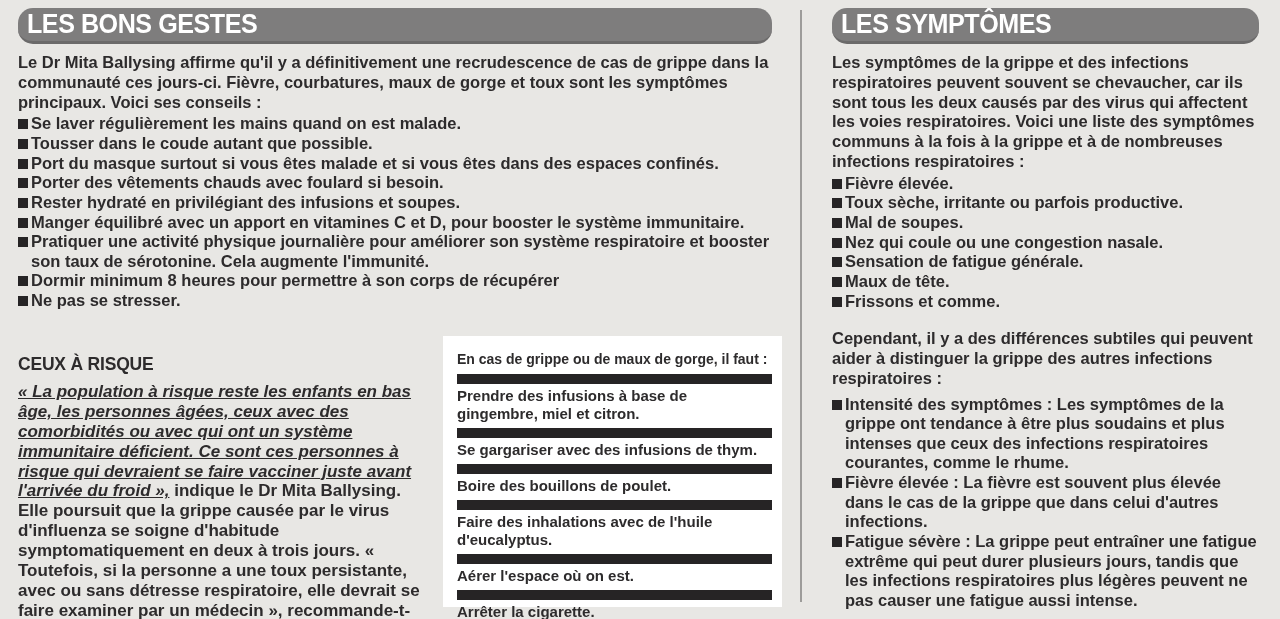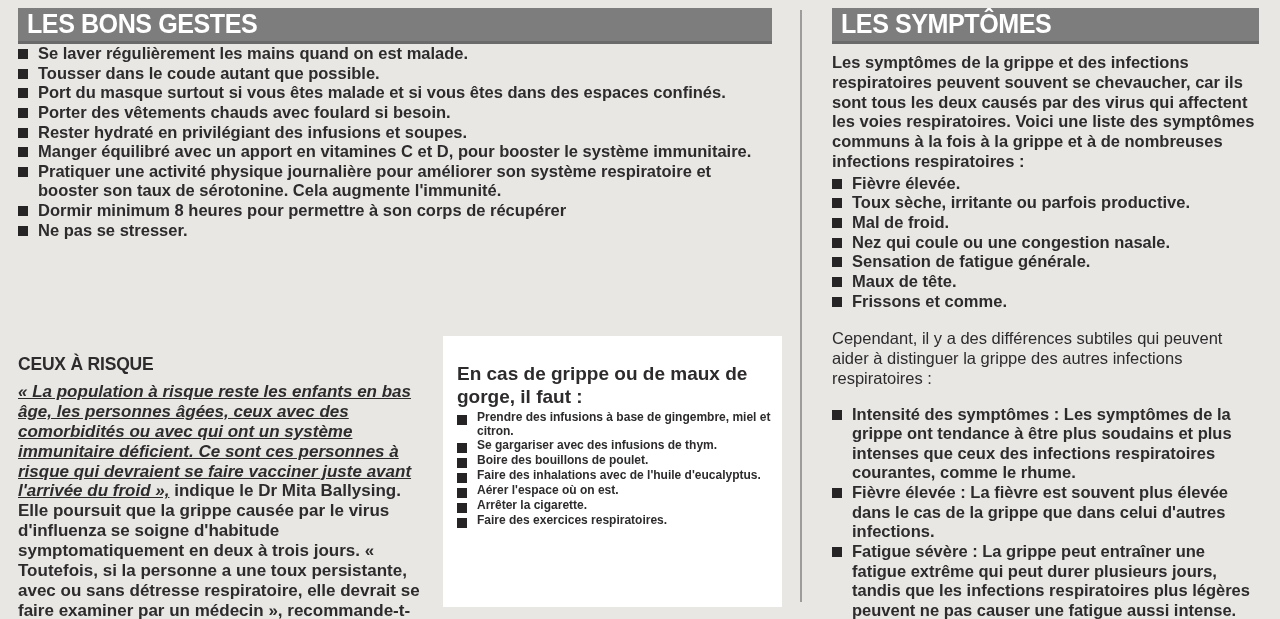--- a/index.html
+++ b/index.html
@@ -5,61 +5,62 @@
   html,body{margin:0;padding:0;background:#cfcecc;}
   .page{
     position:relative;width:1280px;height:619px;overflow:hidden;
     background:#e8e7e4;color:#2d2b2c;
     font-family:"Liberation Sans",sans-serif;
   }
   
   .bar{
     background:#7e7d7d;border-bottom:3px solid #6b6a6a;
     height:33px;display:flex;align-items:center;
-    padding-left:9px;box-sizing:content-box;
+    padding-left:9px;box-sizing:content-box;border-radius:15px;
   }
   .bar h1{
     margin:0;color:#ffffff;font-size:27px;font-weight:800;
     letter-spacing:-0.5px;white-space:nowrap;
     transform:scaleX(0.93);transform-origin:left center;
   }
   
   .col-left{position:absolute;left:18px;top:8px;width:754px;}
   .col-right{position:absolute;left:832px;top:8px;width:427px;}
   .divider{position:absolute;left:800px;top:10px;width:2px;height:592px;background:#9d9c9a;}
   
   .intro{margin:9px 0 2px;font-size:16.5px;font-weight:700;line-height:1.2;}
   
   ul.blist{list-style:none;margin:0;padding:0;}
-  ul.blist li{display:flex;gap:10px;font-size:16.5px;font-weight:700;line-height:1.19;}
+  ul.blist li{display:flex;gap:3px;font-size:16.5px;font-weight:700;line-height:1.19;}
   .sq{flex:0 0 10px;height:10px;background:#262425;margin-top:5px;}
   
   .risk{position:absolute;left:18px;top:338px;width:407px;}
   .risk h2{margin:16px 0 7px;font-size:17.5px;font-weight:800;letter-spacing:-0.2px;}
   .risk p{margin:0;font-size:17px;font-weight:700;line-height:1.17;}
   .risk .it{font-style:italic;text-decoration:underline;}
   
   .box{
     position:absolute;left:443px;top:336px;width:339px;height:271px;
     background:#ffffff;box-sizing:border-box;padding:11px 10px 10px 14px;
   }
-  .box .box-intro{margin:16px 0 1px;font-size:19px;font-weight:700;line-height:1.2;}
-  .box ul.blist li{font-size:12px;line-height:1.2;}
+  .box .box-intro{margin:4px 0 1px;font-size:14px;font-weight:700;line-height:1.2;}
+  .box ul.blist li{font-size:15px;line-height:1.2;flex-direction:column;}
   
-  .col-right .intro2{margin:18px 0 16px;font-size:16.5px;font-weight:400;line-height:1.2;}
+  .col-right .intro2{margin:18px 0 6px;font-size:16.5px;font-weight:700;line-height:1.2;}
 </style>
 </head>
 <body>
 
 <div class="page">
 
   <section class="col-left">
     <header class="bar">
       <h1>LES BONS GESTES</h1>
     </header>
+    <p class="intro">Le Dr Mita Ballysing affirme qu'il y a définitivement une recrudescence de cas de grippe dans la communauté ces jours-ci. Fièvre, courbatures, maux de gorge et toux sont les symptômes principaux. Voici ses conseils :</p>
     <ul class="blist">
       <li>
           <span class="sq"></span>
           <span>Se laver régulièrement les mains quand on est malade.</span>
         </li>
       <li>
           <span class="sq"></span>
           <span>Tousser dans le coude autant que possible.</span>
         </li>
       <li>
@@ -146,21 +147,21 @@
       <li>
           <span class="sq"></span>
           <span>Fièvre élevée.</span>
         </li>
       <li>
           <span class="sq"></span>
           <span>Toux sèche, irritante ou parfois productive.</span>
         </li>
       <li>
           <span class="sq"></span>
-          <span>Mal de froid.</span>
+          <span>Mal de soupes.</span>
         </li>
       <li>
           <span class="sq"></span>
           <span>Nez qui coule ou une congestion nasale.</span>
         </li>
       <li>
           <span class="sq"></span>
           <span>Sensation de fatigue générale.</span>
         </li>
       <li>

